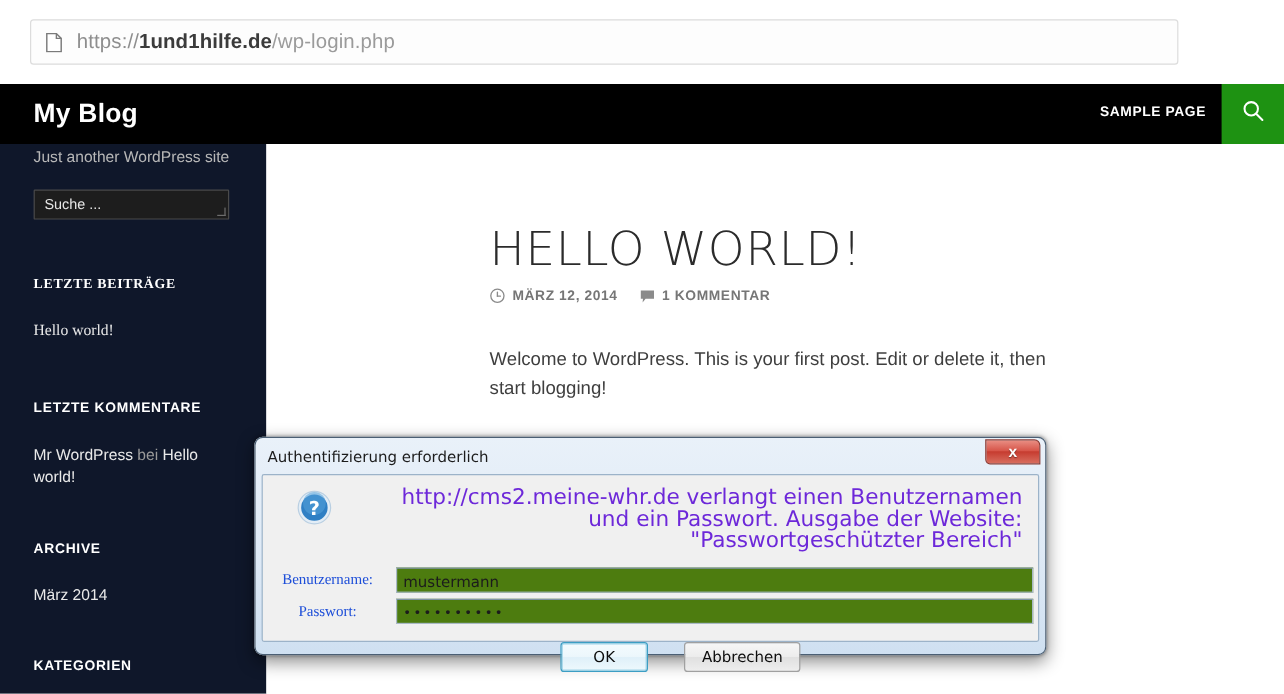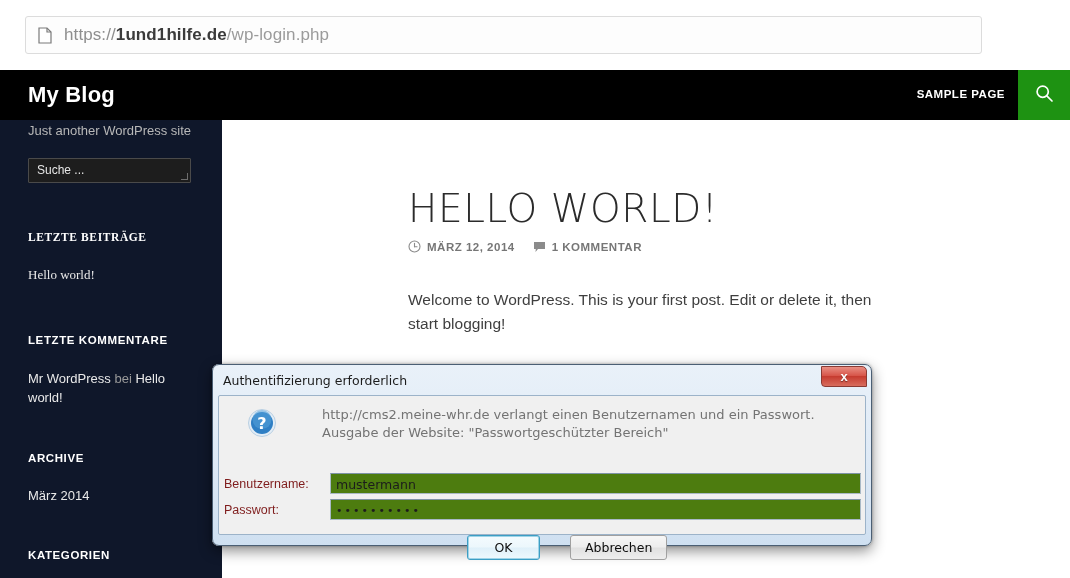--- a/index.html
+++ b/index.html
@@ -203,38 +203,39 @@
     border: 1px solid #9cb3c9;
     border-radius: 2px;
   }
   .dlg-help-icon {
     position: absolute; left: 28px; top: 12px;
     width: 30px; height: 30px;
   }
   .dlg-message {
     position: absolute; left: 103px; top: 10px;
     width: 530px;
-    font-size: 13px;
+    font-size: 18px;
     line-height: 18px;
-    color: #737373;
-    font-family: "DejaVu Sans", sans-serif;
+    color: #6d28d9;
+    font-family: "DejaVu Sans", sans-serif;
+    text-align: right;
   }
   .dlg-row {
     position: absolute;
     display: flex; align-items: center;
   }
   .row-user { left: 5px; top: 77px; }
   .row-pass { left: 5px; top: 103px; }
   .dlg-label {
     width: 98px;
-    text-align: left;
+    text-align: center;
     font-size: 12.5px;
-    color: #7f1d1d;
+    color: #1d4ed8;
     margin-right: 8px;
-    font-family: Liberation Sans, sans-serif;
+    font-family: Liberation Serif, serif;
   }
   .dlg-input {
     width: 531px; height: 21px;
     background: #4d7c0f;
     border: 1px solid #a9b9c6;
     border-top-color: #7e93a5;
     font-size: 12.5px;
     color: #1c1c1c;
     padding: 1px 5px;
     line-height: 19px;

